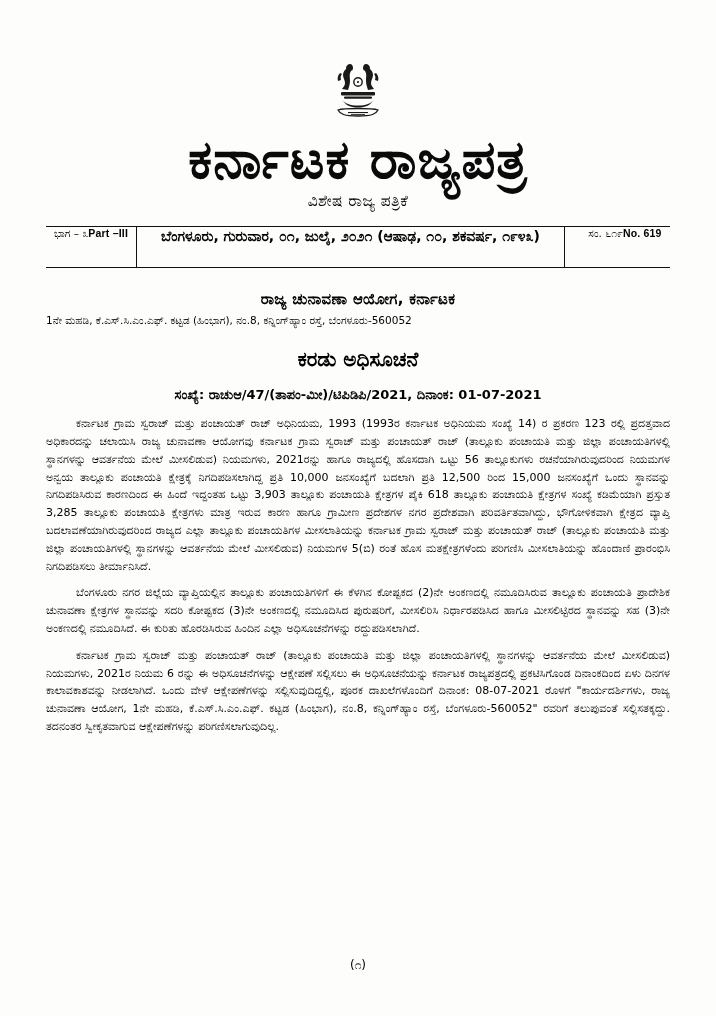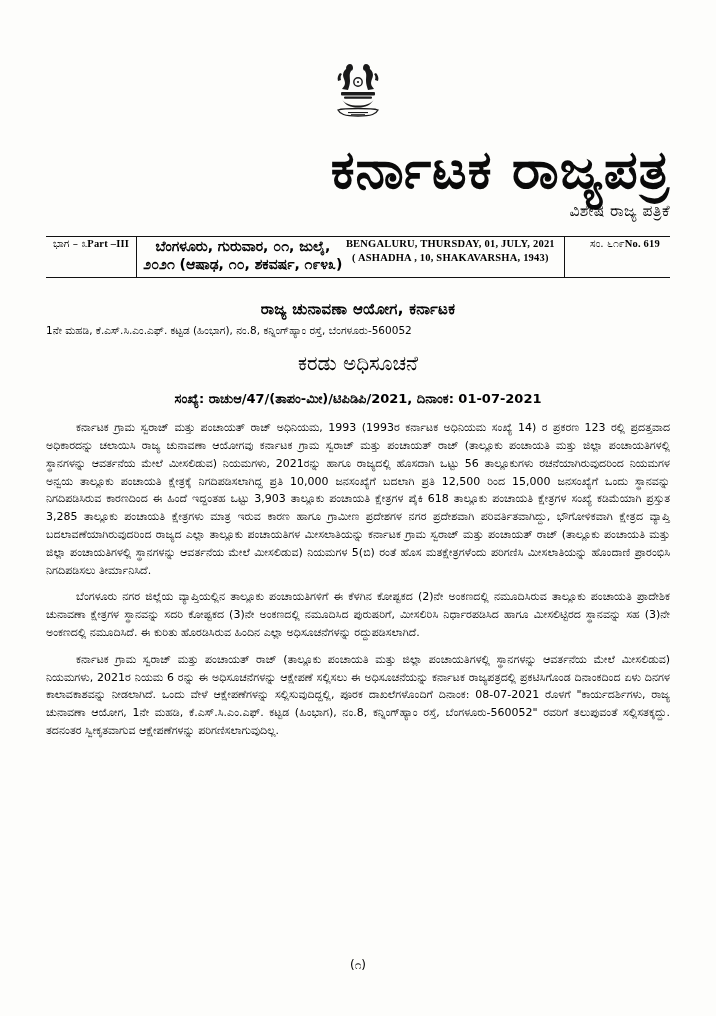--- a/index.html
+++ b/index.html
@@ -28,22 +28,22 @@
     padding-top: 52px;
     height: 78px;
   }
   .emblem {
     display: inline-block;
     width: 60px;
     height: 74px;
   }
   
   .masthead {
-    text-align: right;
-    margin-top: 12px;
+    text-align: center;
+    margin-top: 2px;
   }
   .masthead-title {
     font-family: "DejaVu Sans", sans-serif;
     font-size: 53px;
     line-height: 1.04;
     font-weight: bold;
     letter-spacing: 1px;
     color: #0a0a0a;
     white-space: nowrap;
   }
@@ -86,21 +86,21 @@
     width: 78px;
     border-left: 1.4px solid #111;
     padding-left: 21px;
   }
   .band-kn {
     font-family: "DejaVu Sans", sans-serif;
     font-size: 10.5px;
     line-height: 1.3;
   }
   .band-en {
-    font-family: Liberation Serif, serif;
+    font-family: Liberation Sans, sans-serif;
     font-size: 10.5px;
     font-weight: bold;
     line-height: 1.3;
     letter-spacing: 0.2px;
   }
   .band-mid .band-kn { font-size: 14px; font-weight: bold; }
   .band-mid .band-en { font-size: 10.5px; }
   
   .org {
     text-align: center;
@@ -112,22 +112,22 @@
   }
   .org-addr {
     font-family: "DejaVu Sans", sans-serif;
     font-size: 10.5px;
     margin-top: 6px;
   }
   .doc-title {
     text-align: center;
     font-family: "DejaVu Sans", sans-serif;
     font-size: 20px;
-    font-weight: normal;
-    margin-top: 14px;
+    font-weight: bold;
+    margin-top: 20px;
   }
   .ref-line {
     text-align: center;
     font-family: "DejaVu Sans", sans-serif;
     font-size: 13px;
     font-weight: bold;
     margin-top: 16px;
   }
   
   .body-text {
@@ -194,21 +194,20 @@
     <div class="masthead-sub2">ವಿಶೇಷ ರಾಜ್ಯ ಪತ್ರಿಕೆ</div>
   </div>
 
   <div class="band">
     <div class="band-cell band-left">
       <div class="band-kn">ಭಾಗ – ೩</div>
       <div class="band-en">Part –III</div>
     </div>
     <div class="band-cell band-mid">
       <div class="band-kn">ಬೆಂಗಳೂರು,  ಗುರುವಾರ,  ೦೧,  ಜುಲೈ,  ೨೦೨೧  (ಆಷಾಢ,  ೧೦,  ಶಕವರ್ಷ,  ೧೯೪೩)</div>
-      <div class="band-en">BENGALURU,  THURSDAY, 01,  JULY, 2021 ( ASHADHA , 10, SHAKAVARSHA, 1943)</div>
     </div>
     <div class="band-cell band-right">
       <div class="band-kn">ಸಂ. ೬೧೯</div>
       <div class="band-en">No. 619</div>
     </div>
   </div>
 
   <div class="org">ರಾಜ್ಯ ಚುನಾವಣಾ ಆಯೋಗ, ಕರ್ನಾಟಕ</div>
   <div class="org-addr">1ನೇ ಮಹಡಿ, ಕೆ.ಎಸ್.ಸಿ.ಎಂ.ಎಫ್. ಕಟ್ಟಡ (ಹಿಂಭಾಗ), ನಂ.8, ಕನ್ನಿಂಗ್‌ಹ್ಯಾಂ ರಸ್ತೆ, ಬೆಂಗಳೂರು-560052</div>
   <div class="doc-title">ಕರಡು ಅಧಿಸೂಚನೆ</div>

